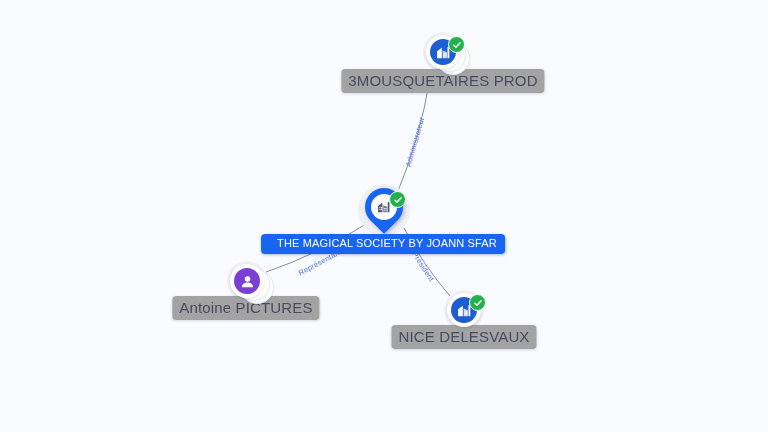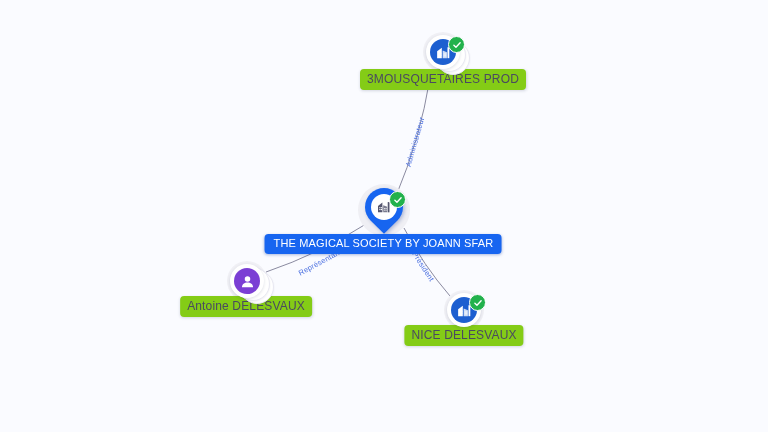--- a/index.html
+++ b/index.html
@@ -63,36 +63,36 @@
     display: flex;
     align-items: center;
     justify-content: center;
   }
   .check-badge svg { display: block; }
 
   
   .node-label {
     position: absolute;
     white-space: nowrap;
-    font-size: 12px;
+    font-size: 15px;
     line-height: 1;
     letter-spacing: .15px;
     padding: 4px 7px 5px 7px;
     border-radius: 4px;
-    background: #84cc16;
+    background: #a3a3a3;
     color: #4a4a60;
     box-shadow: 0 1px 3px rgba(40,50,90,0.18);
     transform: translateX(-50%);
   }
   .node-label.selected {
     background: #1765f0;
     color: #ffffff;
     box-shadow: 0 1px 3px rgba(20,60,160,0.35);
     font-size: 11px;
-    padding: 4px 8px 5px 9px;
+    padding: 4px 8px 5px 16px;
   }
   
   .edge-label {
     position: absolute;
     font-size: 7.5px;
     color: #4a6fe0;
     white-space: nowrap;
     letter-spacing: .2px;
     transform-origin: 0 50%;
   }
@@ -181,21 +181,21 @@
         <div class="stack" style="width: 32px; height: 32px; left: -7px; top: -11px; z-index: 1;"></div>
         <div class="stack" style="width: 32px; height: 32px; left: -11px; top: -14px; z-index: 2;"></div>
         <div style="position: absolute; left: -17px; top: -17px; width: 34px; height: 34px; border-radius: 50%; background: rgb(255, 255, 255); box-shadow: rgba(40, 50, 90, 0.16) 0px 1px 3px; z-index: 3;"></div>
         <div class="circle-node" style="left: -13px; top: -13px; width: 26px; height: 26px; background: rgb(123, 63, 212); z-index: 4;">
           <svg class="icon-svg" width="17" height="17" viewBox="0 0 24 24">
             <circle cx="12" cy="8.4" r="3.9" fill="#fff"></circle>
             <path d="M4.2 20c0-4.3 3.5-6.6 7.8-6.6s7.8 2.3 7.8 6.6z" fill="#fff"></path>
           </svg>
         </div>
       </div>
-      <div class="node-label" style="left: 246px; top: 296px;">Antoine DELESVAUX</div>
+      <div class="node-label" style="left: 246px; top: 296px;">Antoine PICTURES</div>
       <div class="node" style="left: 464px; top: 310px;">
         <div class="halo" style="width: 40px; height: 40px; left: -20px; top: -20px; background: rgb(240, 240, 245);"></div>
         <div style="position: absolute; left: -17px; top: -17px; width: 34px; height: 34px; border-radius: 50%; background: rgb(255, 255, 255); box-shadow: rgba(40, 50, 90, 0.16) 0px 1px 3px; z-index: 3;"></div>
         <div class="circle-node" style="left: -13px; top: -13px; width: 26px; height: 26px; background: rgb(29, 95, 208); z-index: 4;">
           <svg class="icon-svg" width="17" height="17" viewBox="0 0 24 24">
             <path d="M3 20V10.4L9.6 5.2V20z" fill="#fff"></path>
             <path d="M10.8 20V9.2l6 2.6V20z" fill="#fff" opacity=".78"></path>
             <rect x="17.6" y="4.6" width="2.6" height="15.4" fill="#fff"></rect>
             <rect x="5" y="12.2" width="1.7" height="1.7" fill="#fff"></rect>
             <rect x="7.3" y="12.2" width="1.7" height="1.7" fill="#fff"></rect>

